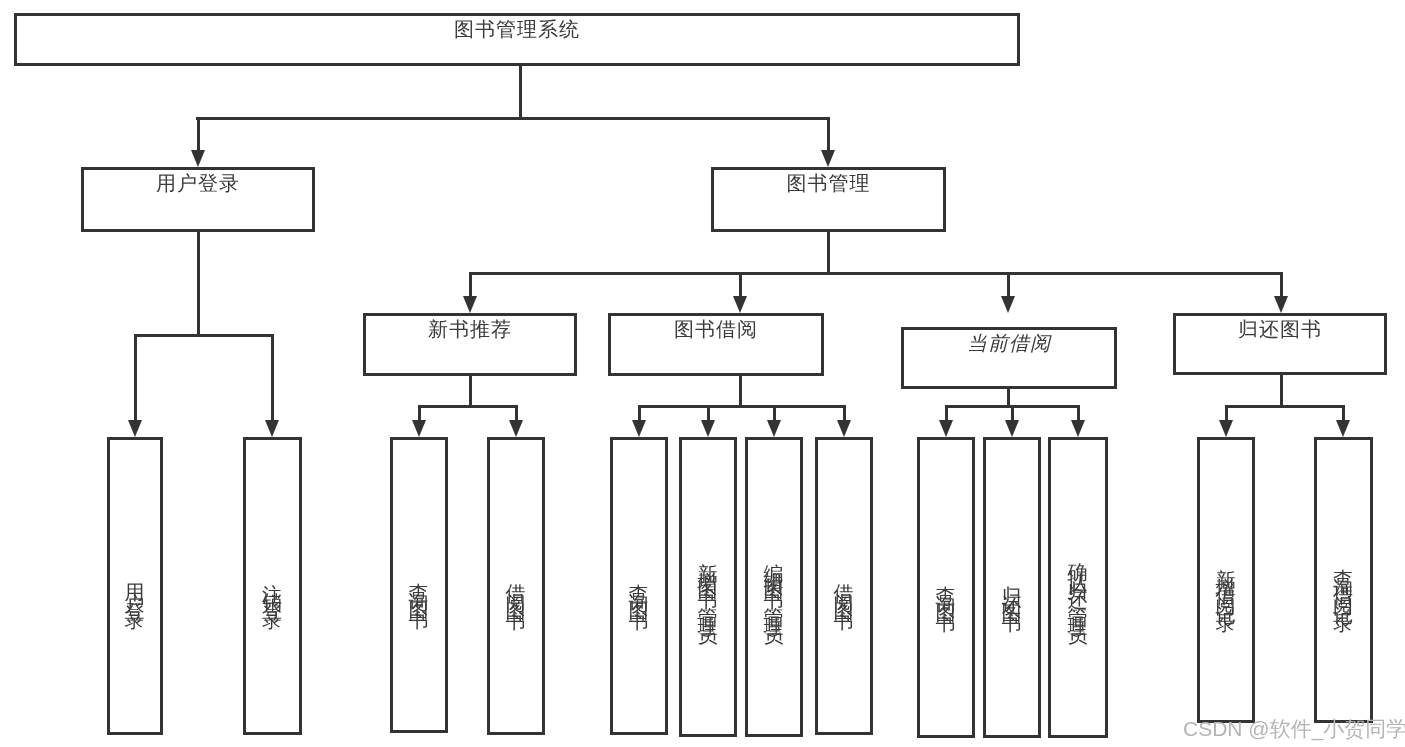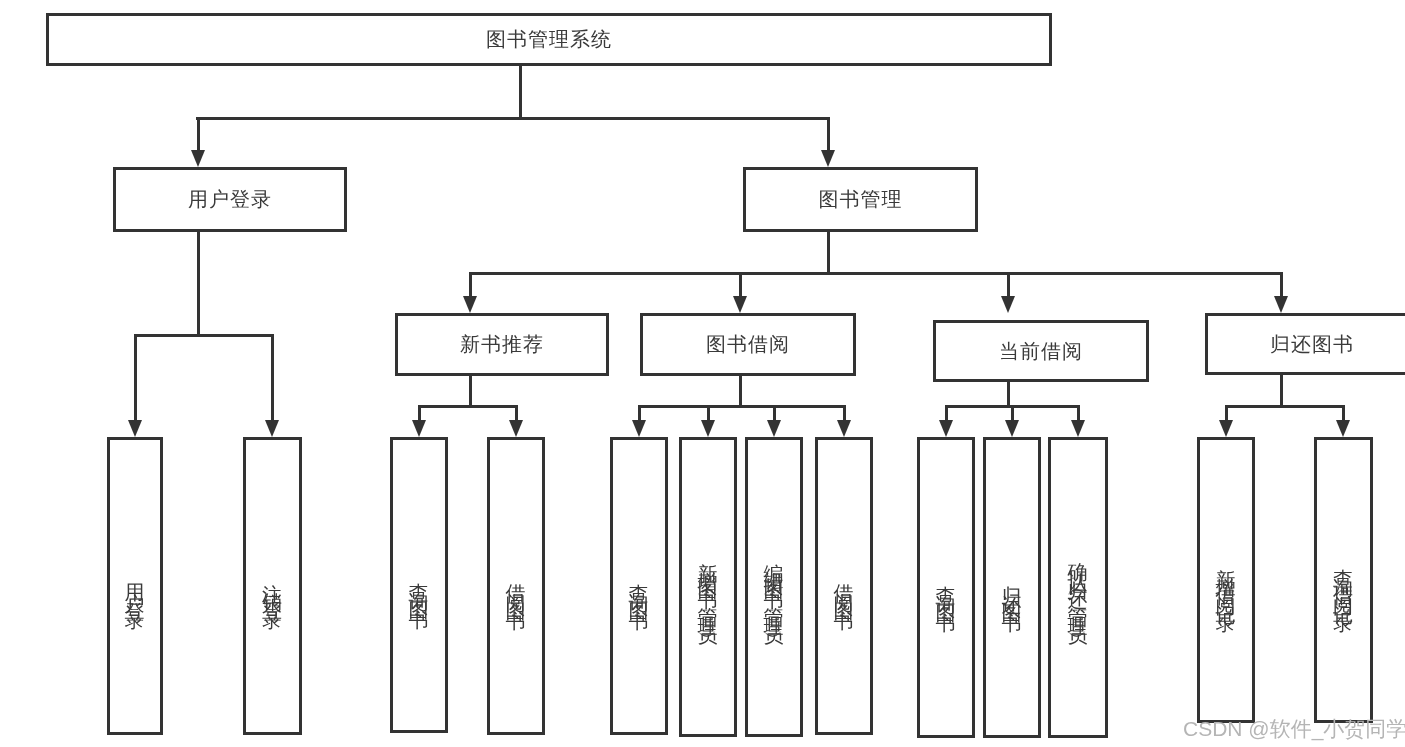--- a/index.html
+++ b/index.html
@@ -19,27 +19,26 @@
     width: 1405px;
     height: 747px;
     background: var(--bg);
     overflow: hidden;
   }
   .box {
     position: absolute;
     background: #fff;
     border: 3px solid var(--line);
     display: flex;
-    align-items: center;
+    align-items: flex-start;
     justify-content: center;
     font-size: 20px;
     letter-spacing: 1px;
     color: var(--text);
     z-index: 2;
-    margin-left: 32px;
   }
   .vbox {
     position: absolute;
     background: #fff;
     border: 3px solid var(--line);
     display: flex;
     align-items: center;
     justify-content: center;
     font-size: 20px;
     color: var(--text);
@@ -138,21 +137,21 @@
   <div class="box" style="left:363px; top:313px; width:214px; height:63px;">
     <span>新书推荐</span>
   </div>
 
   <div class="box" style="left:711px; top:167px; width:235px; height:65px;">
     <span>图书管理</span>
   </div>
   <div class="box" style="left:608px; top:313px; width:216px; height:63px;">
     <span>图书借阅</span>
   </div>
-  <div class="box" style="left:901px; top:320px; width:216px; height:62px;">
+  <div class="box" style="left:901px; top:327px; width:216px; height:62px;font-style:italic;">
     <span>当前借阅</span>
   </div>
   <div class="box" style="left:1173px; top:313px; width:214px; height:62px;">
     <span>归还图书</span>
   </div>
 
   <div class="vbox" style="left:107px; top:437px; width:56px; height:298px;">
     <span class="vtext">用户登录</span>
   </div>
   <div class="vbox" style="left:243px; top:437px; width:59px; height:298px;">

